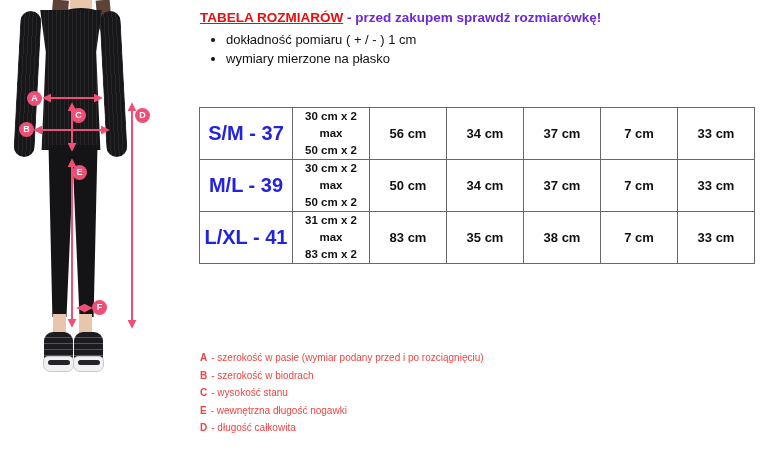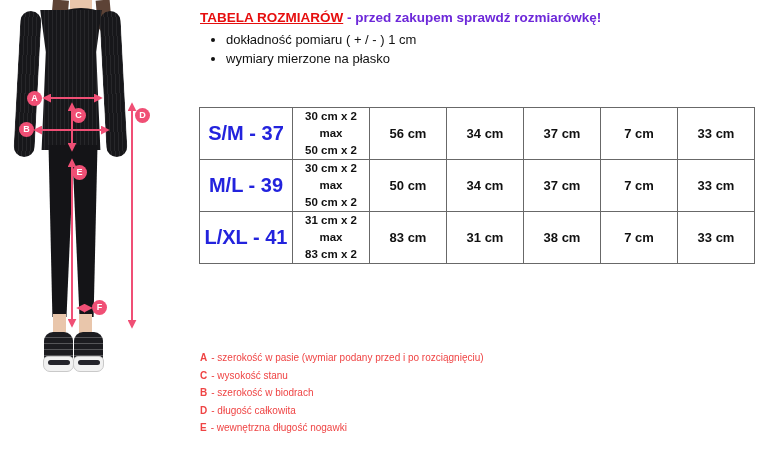--- a/index.html
+++ b/index.html
@@ -188,39 +188,39 @@
         <td class="val-cell">37 cm</td>
         <td class="val-cell">7 cm</td>
         <td class="val-cell">33 cm</td>
       </tr>
       <tr class="data-row">
         <td class="size-cell">L/XL - 41</td>
         <td class="multi-cell">31 cm x 2
 max
 83 cm x 2</td>
         <td class="val-cell">83 cm</td>
-        <td class="val-cell">31 cm</td>
+        <td class="val-cell">35 cm</td>
         <td class="val-cell">38 cm</td>
         <td class="val-cell">7 cm</td>
         <td class="val-cell">33 cm</td>
       </tr>
     </tbody>
   </table>
 
   <div class="legend">
     <div class="legend-item">
       <span class="legend-letter">A</span><span>- szerokość w pasie (wymiar podany przed i po rozciągnięciu)</span>
     </div>
     <div class="legend-item">
+      <span class="legend-letter">B</span><span>- szerokość w biodrach</span>
+    </div>
+    <div class="legend-item">
       <span class="legend-letter">C</span><span>- wysokość stanu</span>
     </div>
     <div class="legend-item">
-      <span class="legend-letter">B</span><span>- szerokość w biodrach</span>
+      <span class="legend-letter">E</span><span>- wewnętrzna długość nogawki</span>
     </div>
     <div class="legend-item">
       <span class="legend-letter">D</span><span>- długość całkowita</span>
     </div>
-    <div class="legend-item">
-      <span class="legend-letter">E</span><span>- wewnętrzna długość nogawki</span>
-    </div>
   </div>
 
 </div>
 
 </body></html>

